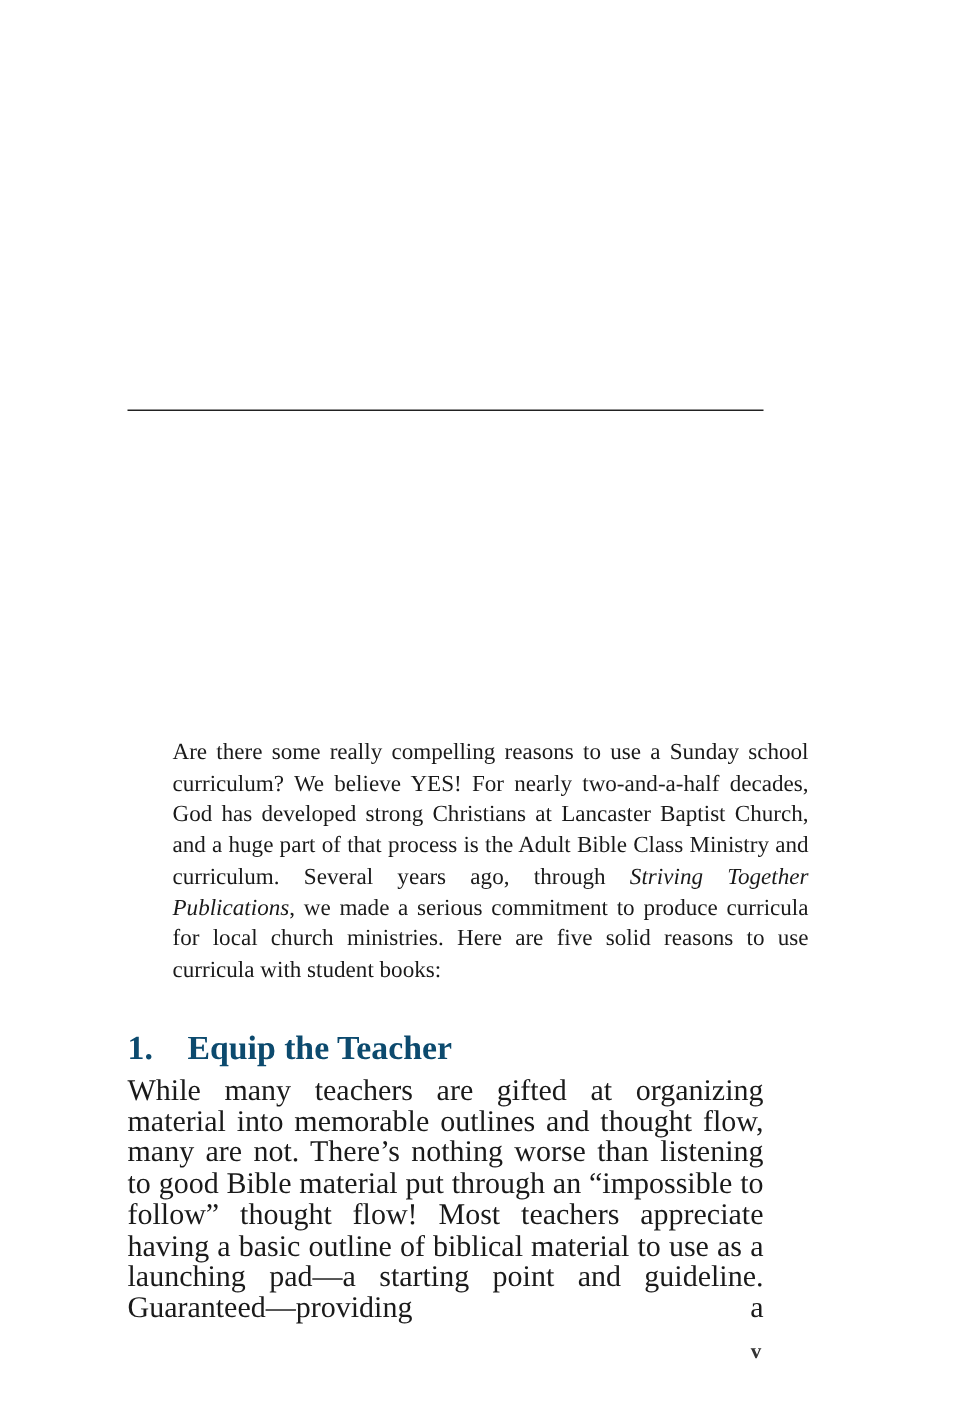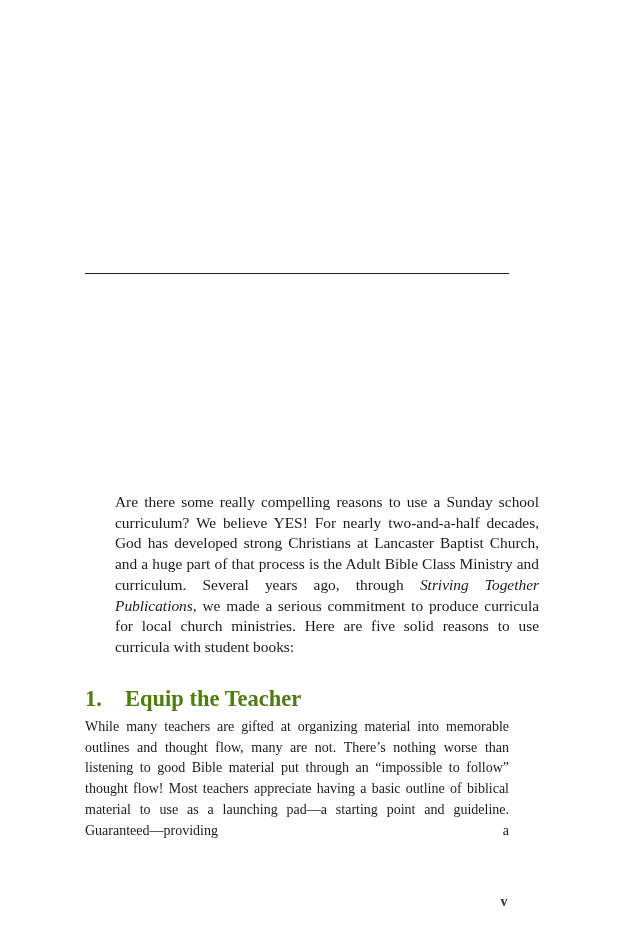--- a/index.html
+++ b/index.html
@@ -17,26 +17,26 @@
       font-weight: normal; letter-spacing: 0.2px; color: #1c1c1c; margin: 0;
     }
     .intro {
       position: absolute; left: 99px; top: 476px; width: 424px;
       font-size: 15.4px; line-height: 20.7px; text-align: justify;
       text-align-last: left; margin: 16px;
     }
     .heading {
       position: absolute; left: 85px; top: 684px; width: 424px;
       font-size: 22.5px; line-height: 30px; font-weight: bold; margin: 0;
-      color: #4d7c0f;
+      color: #0c4a6e;
     }
     .heading .num { display: inline-block; width: 40px; }
     .body2 {
       position: absolute; left: 85px; top: 717px; width: 424px;
-      font-size: 14px; line-height: 20.7px; text-align: justify;
+      font-size: 20px; line-height: 20.7px; text-align: justify;
       text-align-last: justify; margin: 0;
     }
     .folio {
       position: absolute; left: 497px; top: 894px; width: 14px;
       font-size: 14px; text-align: center; font-weight: bold; color: #333;
     }
     em { font-style: italic; }
   </style>
 </head>
 <body>

